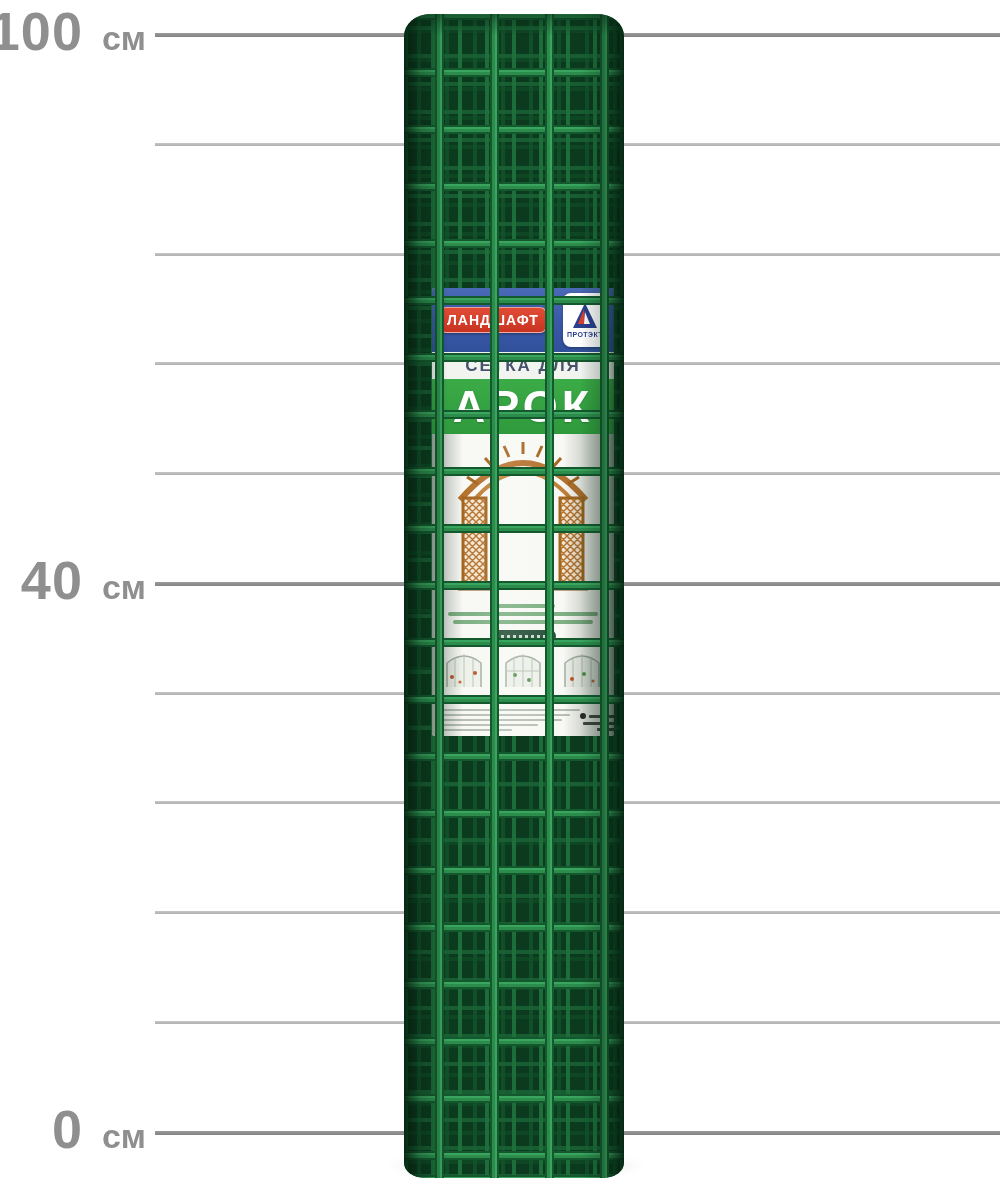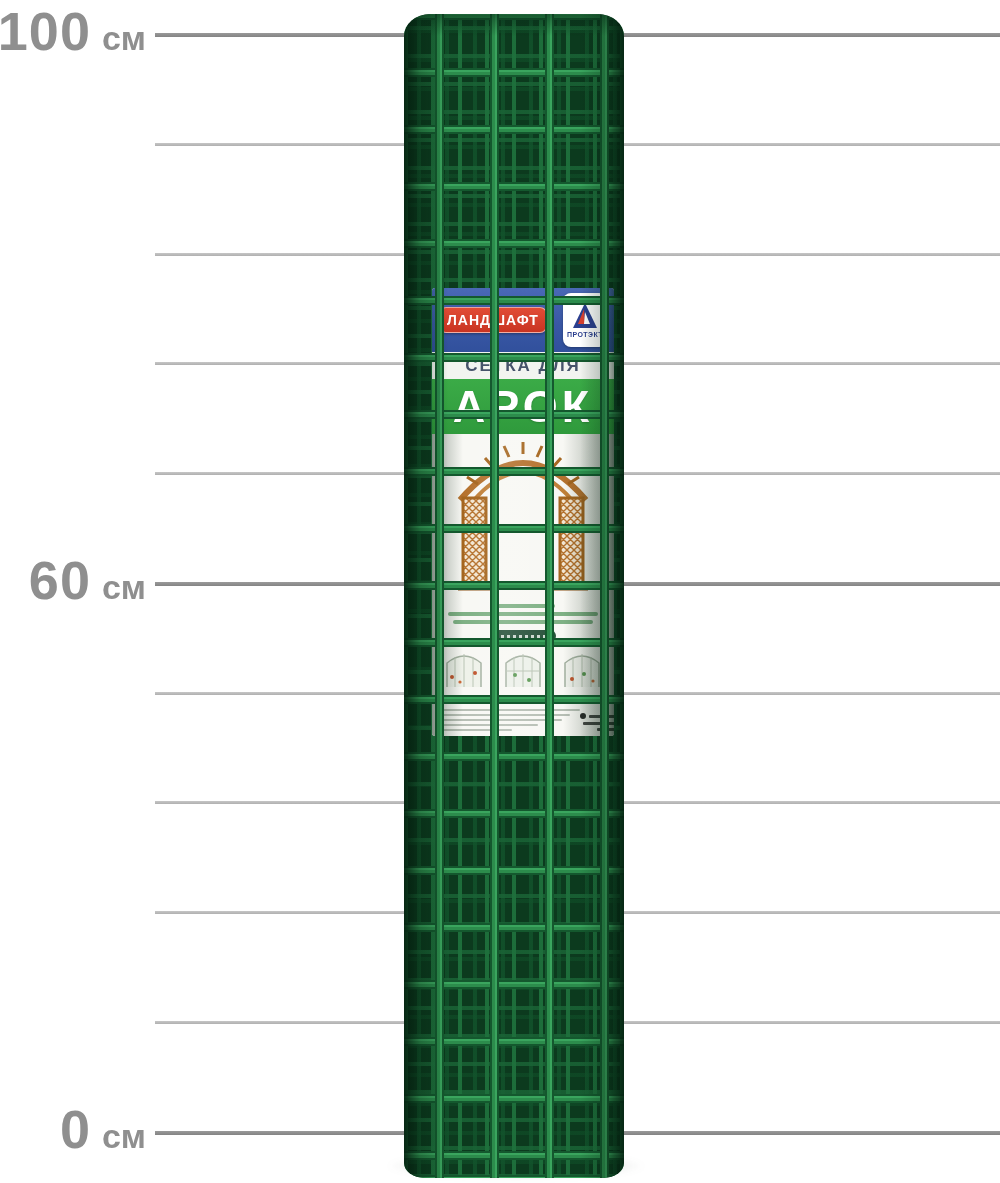--- a/index.html
+++ b/index.html
@@ -6,21 +6,21 @@
   .stage{
     position:relative;width:1000px;height:1183px;overflow:hidden;background:#ffffff;
     font-family:"Liberation Sans","DejaVu Sans",sans-serif;
   }
   
   .gridline{position:absolute;left:155px;right:0;pointer-events:none;}
   .gridline.minor{height:3px;background:linear-gradient(180deg,#c6c6c6,#b0b0b0);}
   .gridline.major{height:4px;background:linear-gradient(180deg,#9a9a9a,#848484);}
   .scale-label{
     position:absolute;left:0;width:146px;display:flex;justify-content:flex-end;
-    align-items:baseline;gap:11px;color:#8f8f8f;font-weight:bold;transform:translateY(-54%);
+    align-items:baseline;gap:19px;color:#8f8f8f;font-weight:bold;transform:translateY(-54%);
     white-space:nowrap;
   }
   .scale-label .num{font-size:54px;letter-spacing:1px;line-height:1;}
   .scale-label .unit{font-size:34px;line-height:1;}
   
   .roll-shadow{
     position:absolute;left:388px;top:1154px;width:256px;height:24px;border-radius:50%;
     background:radial-gradient(ellipse at center,rgba(70,80,70,.38),rgba(70,80,70,0) 72%);
     filter:blur(3px);
   }
@@ -115,21 +115,21 @@
   <div class="gridline minor" style="top:801px"></div>
   <div class="gridline minor" style="top:911px"></div>
   <div class="gridline minor" style="top:1021px"></div>
   <div class="gridline major" style="top:1131px"></div>
 
   <div class="scale-label" style="top:33px">
     <span class="num">100</span>
     <span class="unit">см</span>
   </div>
   <div class="scale-label" style="top:582px">
-    <span class="num">60</span>
+    <span class="num">40</span>
     <span class="unit">см</span>
   </div>
   <div class="scale-label" style="top:1131px">
     <span class="num">0</span>
     <span class="unit">см</span>
   </div>
 
   <div class="roll-shadow"></div>
 
   <div class="roll">

